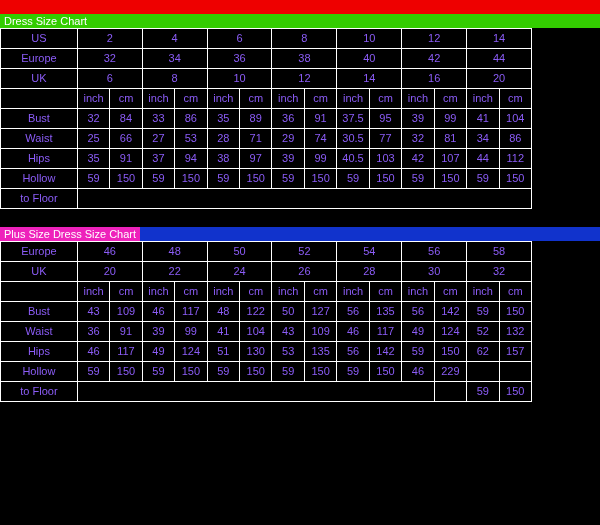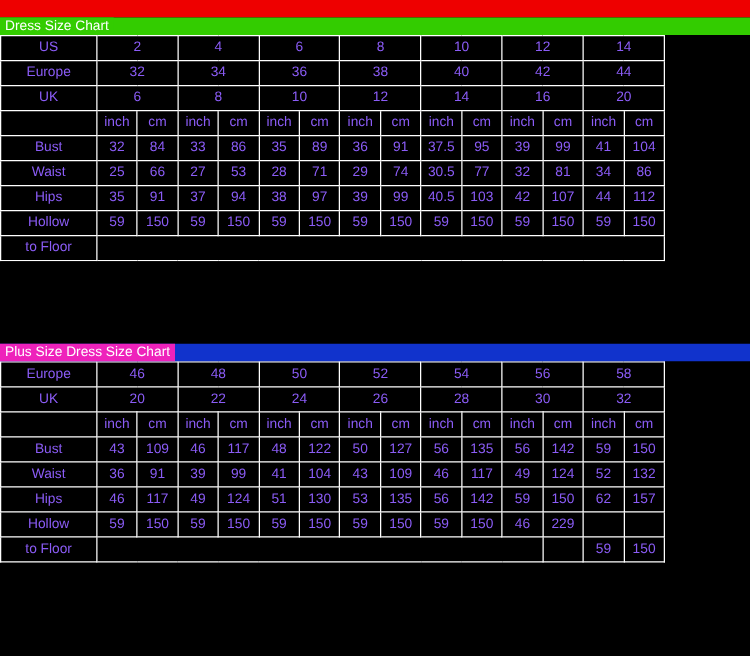--- a/index.html
+++ b/index.html
@@ -19,21 +19,21 @@
     width: 600px;
     height: 525px;
     background: #000;
   }
   .band {
     width: 600px;
     height: 14px;
   }
   .band-red { background: #ee0000; }
   .band-green { background: #33cc00; position: relative; }
-  .band-blue { background: #1133cc; position: relative; margin-top: 48px; }
+  .band-blue { background: #1133cc; position: relative; }
   .band-title {
     position: absolute;
     left: 0;
     top: 0;
     height: 14px;
     line-height: 14px;
     font-size: 11px;
     color: #ffffff;
     padding: 0 4px;
     white-space: nowrap;

